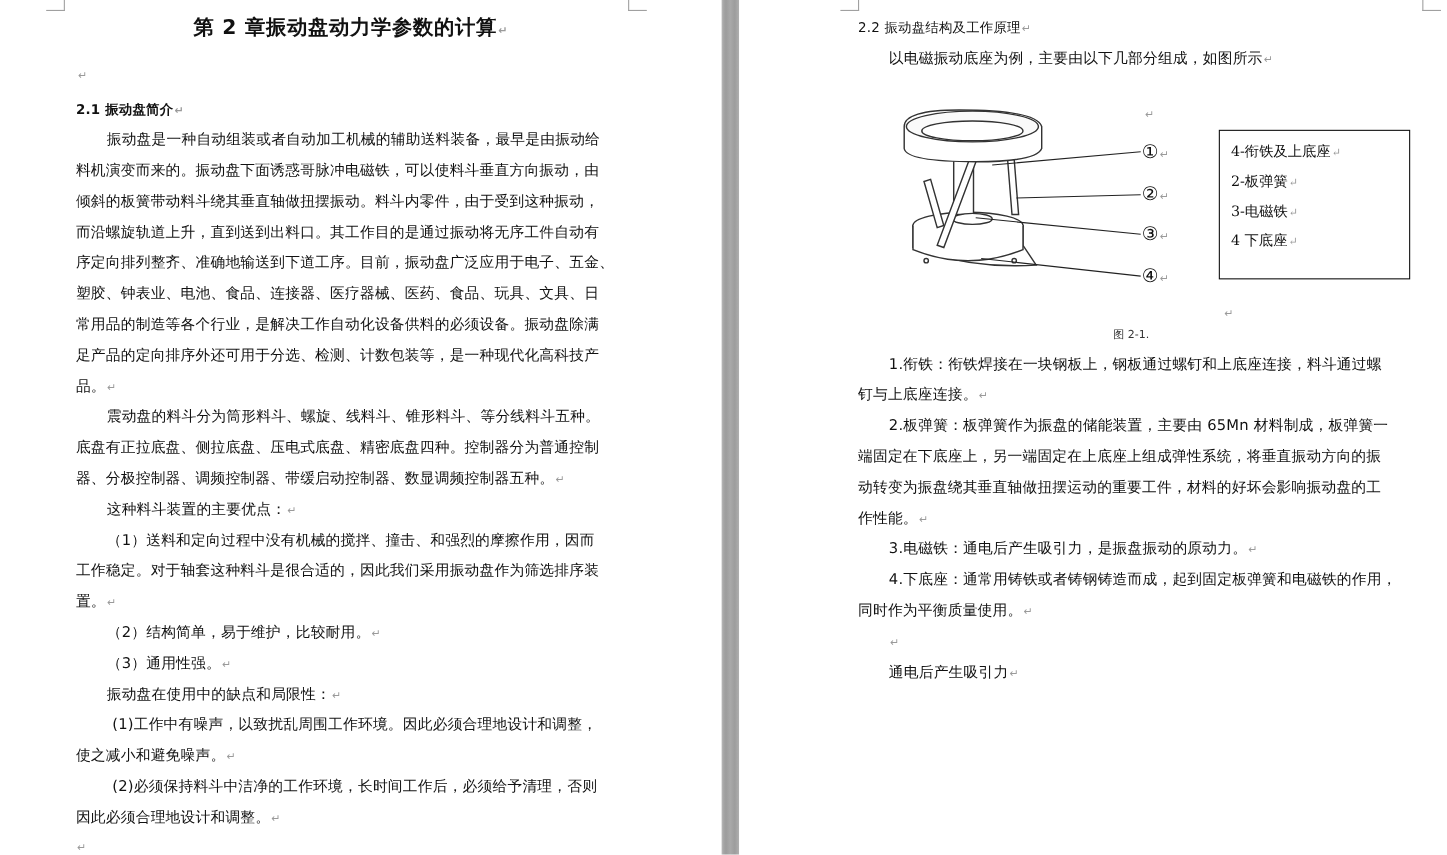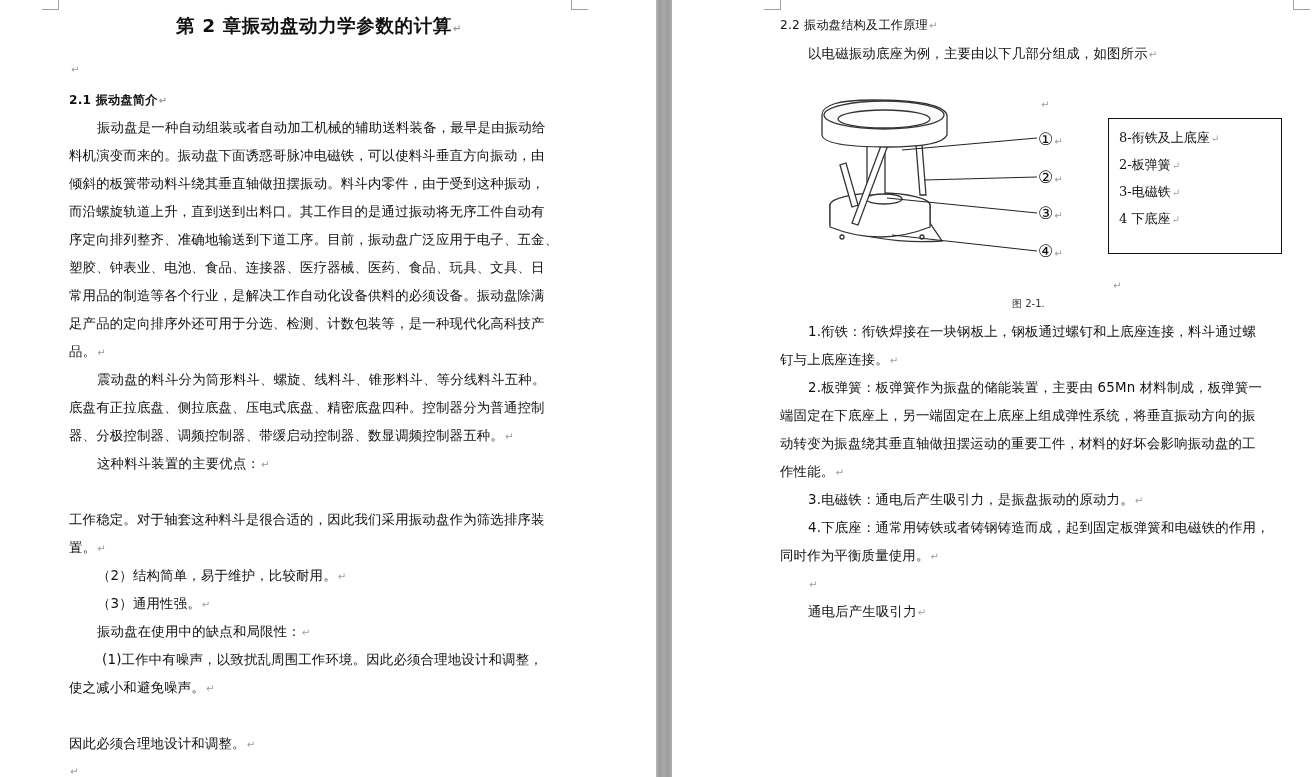--- a/index.html
+++ b/index.html
@@ -53,28 +53,30 @@
   <div class="line" style="left:53px;top:259px;">塑胶、钟表业、电池、食品、连接器、医疗器械、医药、食品、玩具、文具、日</div>
   <div class="line" style="left:53px;top:287px;">常用品的制造等各个行业，是解决工作自动化设备供料的必须设备。振动盘除满</div>
   <div class="line" style="left:53px;top:315px;">足产品的定向排序外还可用于分选、检测、计数包装等，是一种现代化高科技产</div>
   <div class="line" style="left:53px;top:343px;"><span>品。</span><span class="para-mark">↵</span></div>
 
   <div class="line" style="left:81px;top:371px;">震动盘的料斗分为筒形料斗、螺旋、线料斗、锥形料斗、等分线料斗五种。</div>
   <div class="line" style="left:53px;top:399px;">底盘有正拉底盘、侧拉底盘、压电式底盘、精密底盘四种。控制器分为普通控制</div>
   <div class="line" style="left:53px;top:427px;"><span>器、分极控制器、调频控制器、带缓启动控制器、数显调频控制器五种。</span><span class="para-mark">↵</span></div>
   <div class="line" style="left:81px;top:455px;"><span>这种料斗装置的主要优点：</span><span class="para-mark">↵</span></div>
 
+  <div class="line" style="left:81px;top:483px;">（1）送料和定向过程中没有机械的搅拌、撞击、和强烈的摩擦作用，因而</div>
   <div class="line" style="left:53px;top:511px;">工作稳定。对于轴套这种料斗是很合适的，因此我们采用振动盘作为筛选排序装</div>
   <div class="line" style="left:53px;top:539px;"><span>置。</span><span class="para-mark">↵</span></div>
   <div class="line" style="left:81px;top:567px;"><span>（2）结构简单，易于维护，比较耐用。</span><span class="para-mark">↵</span></div>
   <div class="line" style="left:81px;top:595px;"><span>（3）通用性强。</span><span class="para-mark">↵</span></div>
   <div class="line" style="left:81px;top:623px;"><span>振动盘在使用中的缺点和局限性：</span><span class="para-mark">↵</span></div>
 
   <div class="line" style="left:86px;top:651px;">(1)工作中有噪声，以致扰乱周围工作环境。因此必须合理地设计和调整，</div>
   <div class="line" style="left:53px;top:679px;"><span>使之减小和避免噪声。</span><span class="para-mark">↵</span></div>
+  <div class="line" style="left:86px;top:707px;">(2)必须保持料斗中洁净的工作环境，长时间工作后，必须给予清理，否则</div>
   <div class="line" style="left:53px;top:735px;"><span>因此必须合理地设计和调整。</span><span class="para-mark">↵</span></div>
   <div class="line" style="left:53px;top:762px;"><span class="para-mark">↵</span></div>
 </div>
 
 <div class="gutter"></div>
 
 <div class="page" id="page-right">
   <div class="corner tl" style="left:92px;top:0;"></div>
   <div class="corner tr" style="left:621px;top:0;"></div>
 </div>
@@ -111,21 +113,21 @@
     </g>
   </svg>
 </div>
 <div class="callout" style="left:1038px;top:130px;"><span>①</span><span class="para-mark">↵</span></div>
 <div class="callout" style="left:1038px;top:168px;"><span>②</span><span class="para-mark">↵</span></div>
 <div class="callout" style="left:1038px;top:204px;"><span>③</span><span class="para-mark">↵</span></div>
 <div class="callout" style="left:1038px;top:242px;"><span>④</span><span class="para-mark">↵</span></div>
 <div class="line" style="left:1040px;top:95px;"><span class="para-mark">↵</span></div>
 
 <div class="legend-box">
-  <div class="legend-item" style="top:10px;"><span>8-衔铁及上底座</span><span class="para-mark">↵</span></div>
+  <div class="legend-item" style="top:10px;"><span>4-衔铁及上底座</span><span class="para-mark">↵</span></div>
   <div class="legend-item" style="top:37px;"><span>2-板弹簧</span><span class="para-mark">↵</span></div>
   <div class="legend-item" style="top:64px;"><span>3-电磁铁</span><span class="para-mark">↵</span></div>
   <div class="legend-item" style="top:91px;"><span>4 下底座</span><span class="para-mark">↵</span></div>
 </div>
 <div class="line" style="left:1112px;top:276px;"><span class="para-mark">↵</span></div>
 <div class="caption">图 2-1.</div>
 
 <div class="line" style="left:808px;top:323px;">1.衔铁：衔铁焊接在一块钢板上，钢板通过螺钉和上底座连接，料斗通过螺</div>
 <div class="line" style="left:780px;top:351px;"><span>钉与上底座连接。</span><span class="para-mark">↵</span></div>
 <div class="line" style="left:808px;top:379px;">2.板弹簧：板弹簧作为振盘的储能装置，主要由 65Mn 材料制成，板弹簧一</div>

